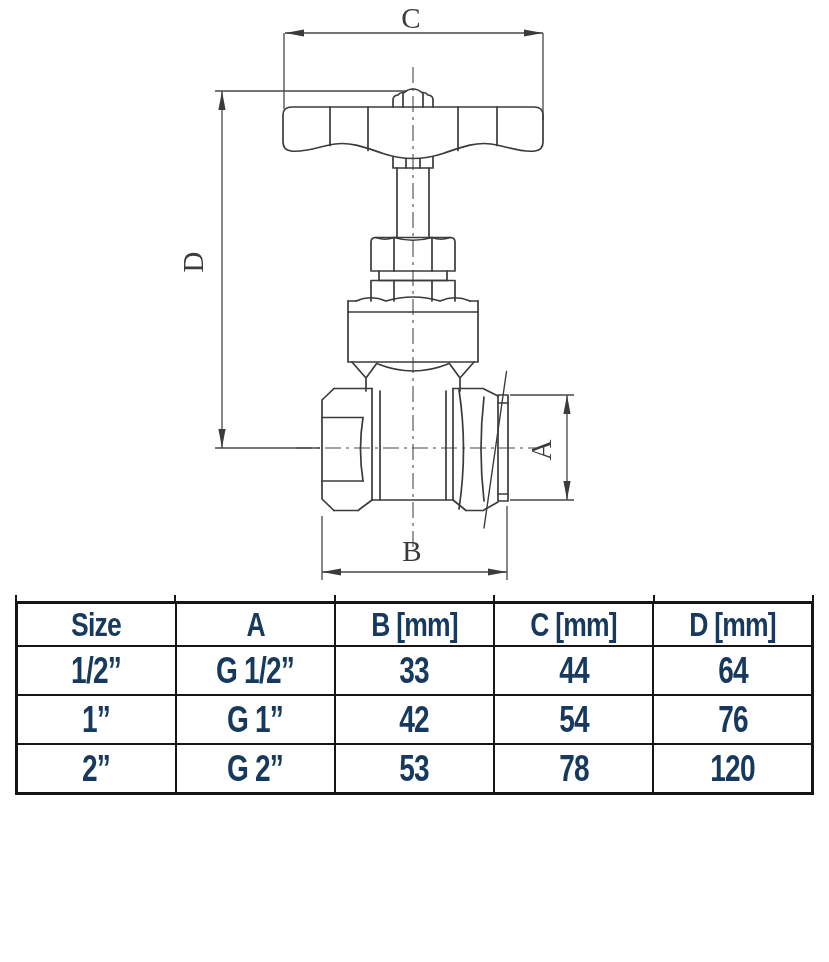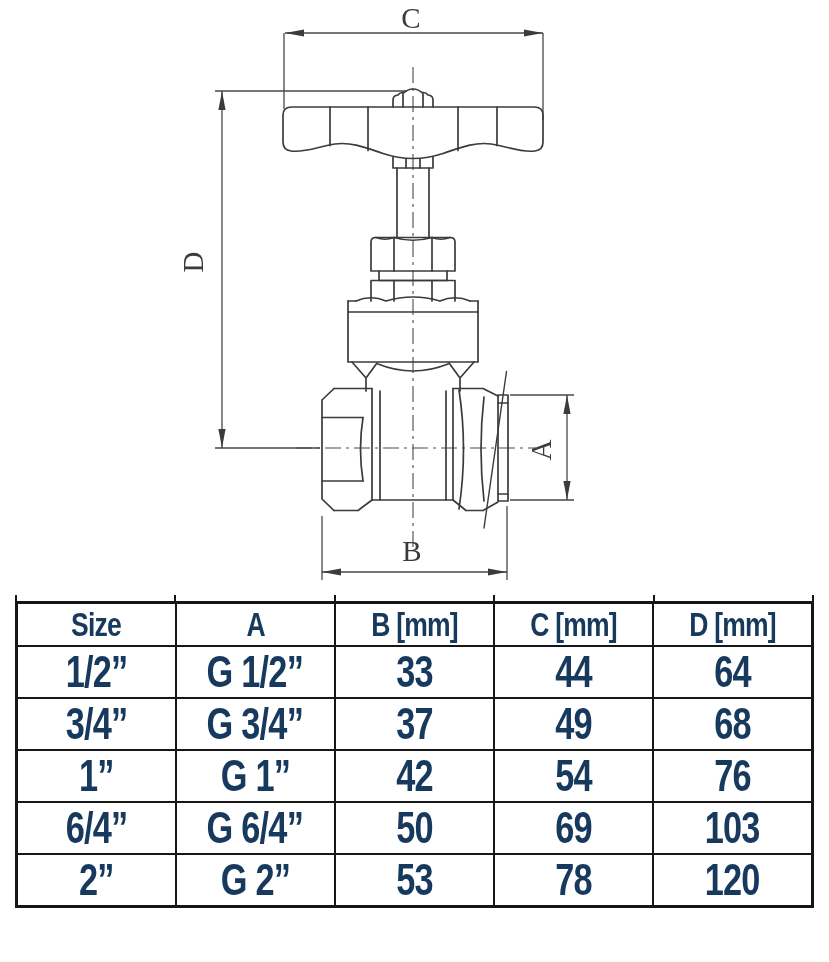--- a/index.html
+++ b/index.html
@@ -23,21 +23,21 @@
   .spec-table th,.spec-table td{
     border:2px solid var(--border,#161616);
     text-align:center;vertical-align:middle;
     color:var(--navy,#16395d);
     font-weight:bold;
     padding:0;
     overflow:hidden;
     white-space:nowrap;
   }
   .spec-table th{height:41px;font-size:34px;}
-  .spec-table td{height:47px;font-size:44px;}
+  .spec-table td{height:47px;font-size:36px;}
   .cnd{
     display:inline-block;
     transform:scaleX(0.78);
     transform-origin:center;
     letter-spacing:-1px;
     line-height:1;
   }
   
   .tick{
     position:absolute;top:-6px;width:2px;height:7px;
@@ -190,39 +190,25 @@
       </thead>
       <tbody>
           <tr>
             <td><span class="cnd">1/2”</span></td>
             <td><span class="cnd">G 1/2”</span></td>
             <td><span class="cnd">33</span></td>
             <td><span class="cnd">44</span></td>
             <td><span class="cnd">64</span></td>
           </tr>
           <tr>
-            <td><span class="cnd">3/4”</span></td>
-            <td><span class="cnd">G 3/4”</span></td>
-            <td><span class="cnd">37</span></td>
-            <td><span class="cnd">49</span></td>
-            <td><span class="cnd">68</span></td>
-          </tr>
-          <tr>
             <td><span class="cnd">1”</span></td>
             <td><span class="cnd">G 1”</span></td>
             <td><span class="cnd">42</span></td>
             <td><span class="cnd">54</span></td>
             <td><span class="cnd">76</span></td>
-          </tr>
-          <tr>
-            <td><span class="cnd">6/4”</span></td>
-            <td><span class="cnd">G 6/4”</span></td>
-            <td><span class="cnd">50</span></td>
-            <td><span class="cnd">69</span></td>
-            <td><span class="cnd">103</span></td>
           </tr>
           <tr>
             <td><span class="cnd">2”</span></td>
             <td><span class="cnd">G 2”</span></td>
             <td><span class="cnd">53</span></td>
             <td><span class="cnd">78</span></td>
             <td><span class="cnd">120</span></td>
           </tr>
         </tbody>
     </table>

